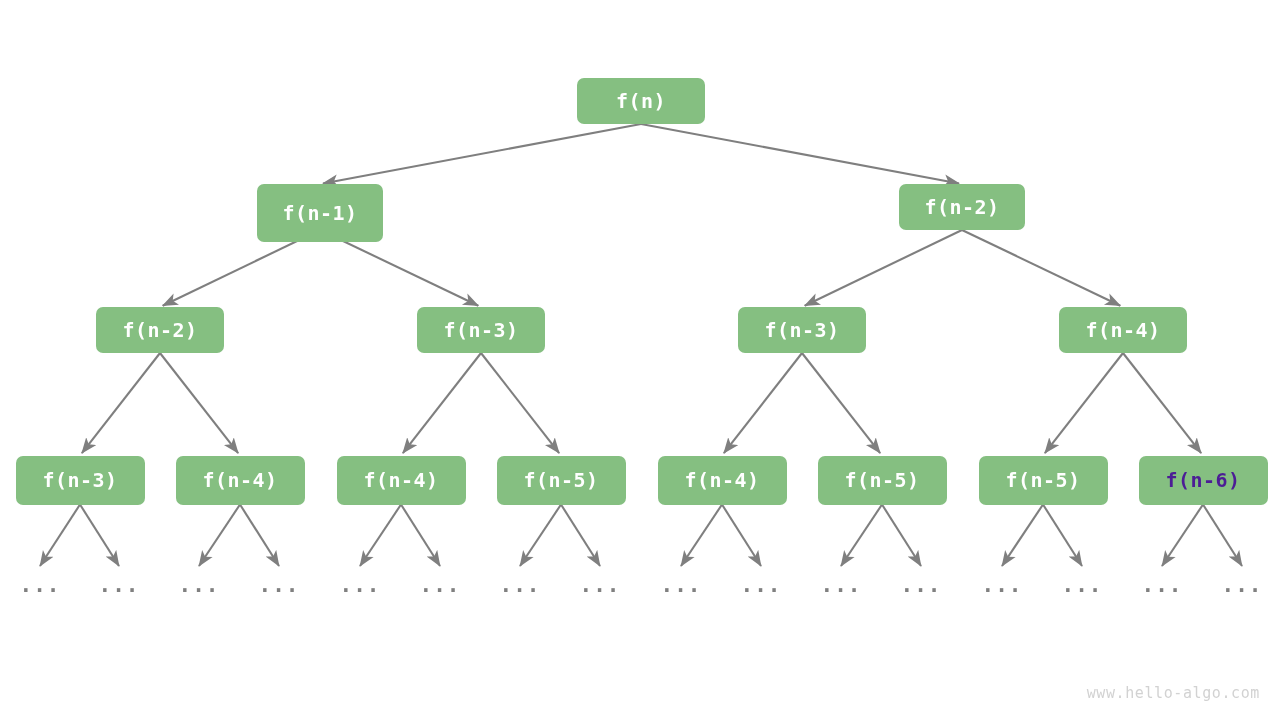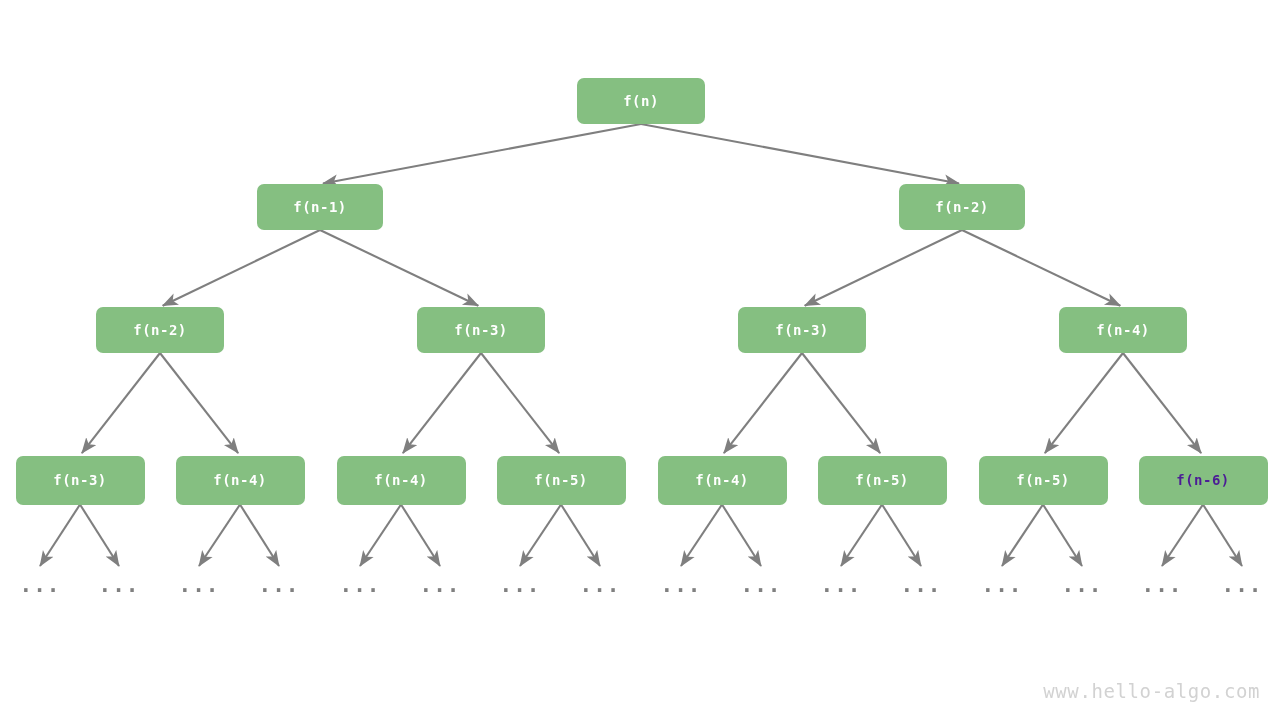--- a/index.html
+++ b/index.html
@@ -33,21 +33,21 @@
   .node {
     position: absolute;
     box-sizing: border-box;
     background: #85bf81;
     border-radius: 7px;
     color: #ffffff;
     display: flex;
     align-items: center;
     justify-content: center;
     font-family: "DejaVu Sans Mono", "Liberation Mono", monospace;
-    font-size: 14px;
+    font-size: 20px;
     font-weight: 700;
     letter-spacing: 0.5px;
     white-space: nowrap;
     user-select: none;
   }
   .ellipsis {
     position: absolute;
     color: #808080;
     font-family: "DejaVu Sans Mono", "Liberation Mono", monospace;
     font-size: 21px;
@@ -57,21 +57,21 @@
     letter-spacing: 1px;
     white-space: nowrap;
     user-select: none;
   }
   #watermark {
     position: absolute;
     right: 20px;
     bottom: 18px;
     color: #d2d2d2;
     font-family: "DejaVu Sans Mono", "Liberation Mono", monospace;
-    font-size: 19px;
+    font-size: 15px;
     letter-spacing: 0.6px;
     white-space: nowrap;
     user-select: none;
     margin-top: 36px;
   }
 </style>
 </head>
 <body style="background: rgb(255, 255, 255);">
 
 <div id="diagram-root">
@@ -111,21 +111,21 @@
         <line x1="882" y1="504.5" x2="921" y2="566" stroke="#7f7f7f" stroke-width="2.1" stroke-linecap="butt" marker-end="url(#arrowhead)"></line>
         <line x1="1043" y1="504.5" x2="1002" y2="566" stroke="#7f7f7f" stroke-width="2.1" stroke-linecap="butt" marker-end="url(#arrowhead)"></line>
         <line x1="1043" y1="504.5" x2="1082" y2="566" stroke="#7f7f7f" stroke-width="2.1" stroke-linecap="butt" marker-end="url(#arrowhead)"></line>
         <line x1="1203" y1="504.5" x2="1162" y2="566" stroke="#7f7f7f" stroke-width="2.1" stroke-linecap="butt" marker-end="url(#arrowhead)"></line>
         <line x1="1203" y1="504.5" x2="1242" y2="566" stroke="#7f7f7f" stroke-width="2.1" stroke-linecap="butt" marker-end="url(#arrowhead)"></line>
       </g>
   </svg>
 
   <div id="nodes-layer">
       <div class="node" style="left: 577px; top: 78px; width: 128px; height: 46px; background: rgb(133, 191, 129); color: rgb(255, 255, 255);">f(n)</div>
-      <div class="node" style="left: 257px; top: 184px; width: 126px; height: 46px; background: rgb(133, 191, 129); color: rgb(255, 255, 255);">f(n-1)</div>
+      <div class="node" style="left: 257px; top: 184px; width: 126px; height: 58px; background: rgb(133, 191, 129); color: rgb(255, 255, 255);">f(n-1)</div>
       <div class="node" style="left: 899px; top: 184px; width: 126px; height: 46px; background: rgb(133, 191, 129); color: rgb(255, 255, 255);">f(n-2)</div>
       <div class="node" style="left: 96px; top: 307px; width: 128px; height: 46px; background: rgb(133, 191, 129); color: rgb(255, 255, 255);">f(n-2)</div>
       <div class="node" style="left: 417px; top: 307px; width: 128px; height: 46px; background: rgb(133, 191, 129); color: rgb(255, 255, 255);">f(n-3)</div>
       <div class="node" style="left: 738px; top: 307px; width: 128px; height: 46px; background: rgb(133, 191, 129); color: rgb(255, 255, 255);">f(n-3)</div>
       <div class="node" style="left: 1059px; top: 307px; width: 128px; height: 46px; background: rgb(133, 191, 129); color: rgb(255, 255, 255);">f(n-4)</div>
       <div class="node" style="left: 15.5px; top: 455.5px; width: 129px; height: 49px; background: rgb(133, 191, 129); color: rgb(255, 255, 255);">f(n-3)</div>
       <div class="node" style="left: 175.5px; top: 455.5px; width: 129px; height: 49px; background: rgb(133, 191, 129); color: rgb(255, 255, 255);">f(n-4)</div>
       <div class="node" style="left: 336.5px; top: 455.5px; width: 129px; height: 49px; background: rgb(133, 191, 129); color: rgb(255, 255, 255);">f(n-4)</div>
       <div class="node" style="left: 496.5px; top: 455.5px; width: 129px; height: 49px; background: rgb(133, 191, 129); color: rgb(255, 255, 255);">f(n-5)</div>
       <div class="node" style="left: 657.5px; top: 455.5px; width: 129px; height: 49px; background: rgb(133, 191, 129); color: rgb(255, 255, 255);">f(n-4)</div>

